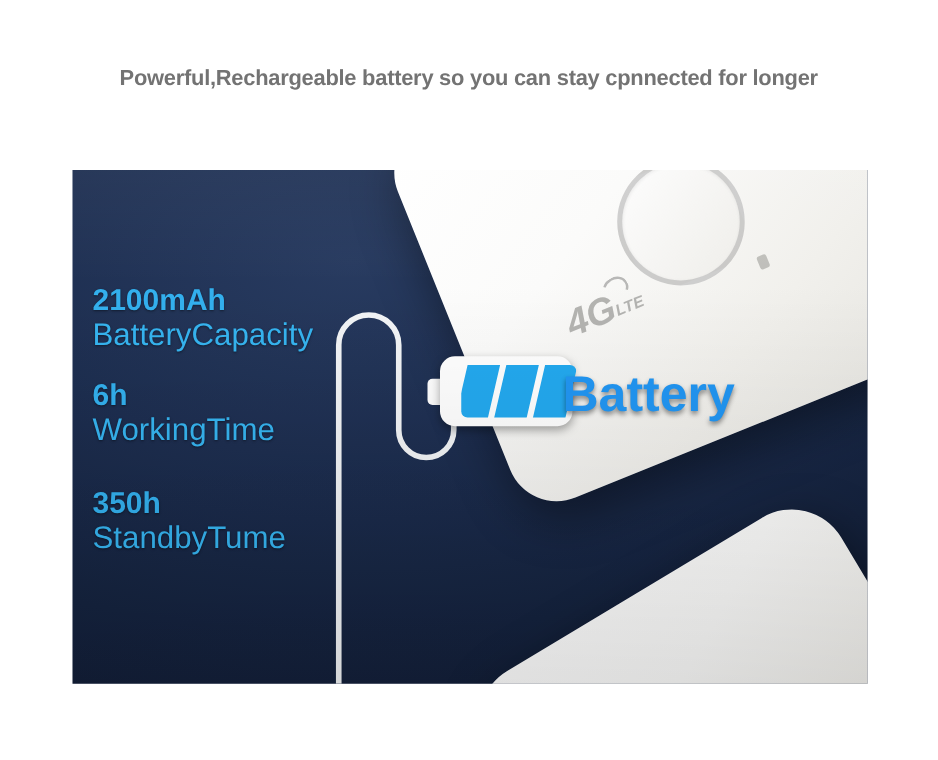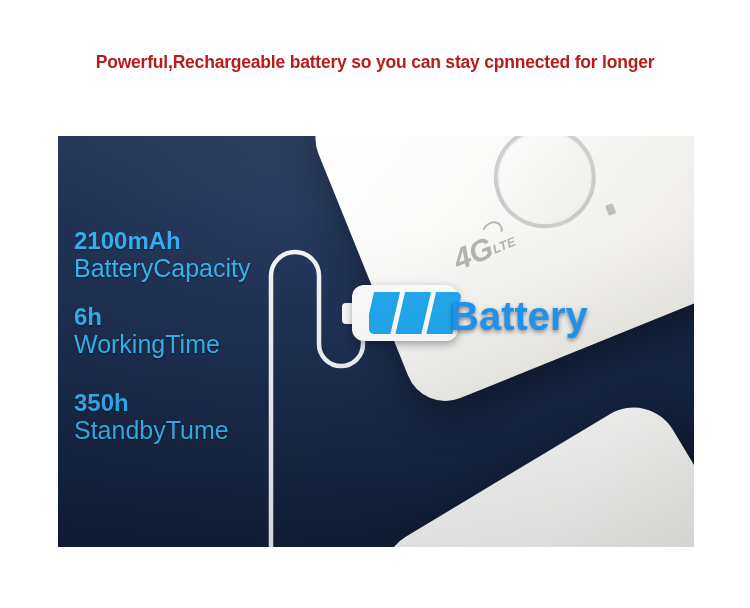--- a/index.html
+++ b/index.html
@@ -19,21 +19,21 @@
   #headline {
     position: absolute;
     left: 0;
     top: 52px;
     width: 750px;
     text-align: center;
     font-family: "Liberation Sans", sans-serif;
     font-weight: bold;
     font-size: 17.5px;
     letter-spacing: -0.2px;
-    color: #b91c1c;
+    color: #737373;
     white-space: nowrap;
   }
 
   
   #photo-panel {
     position: absolute;
     left: 58px;
     top: 136px;
     width: 636px;
     height: 411px;

